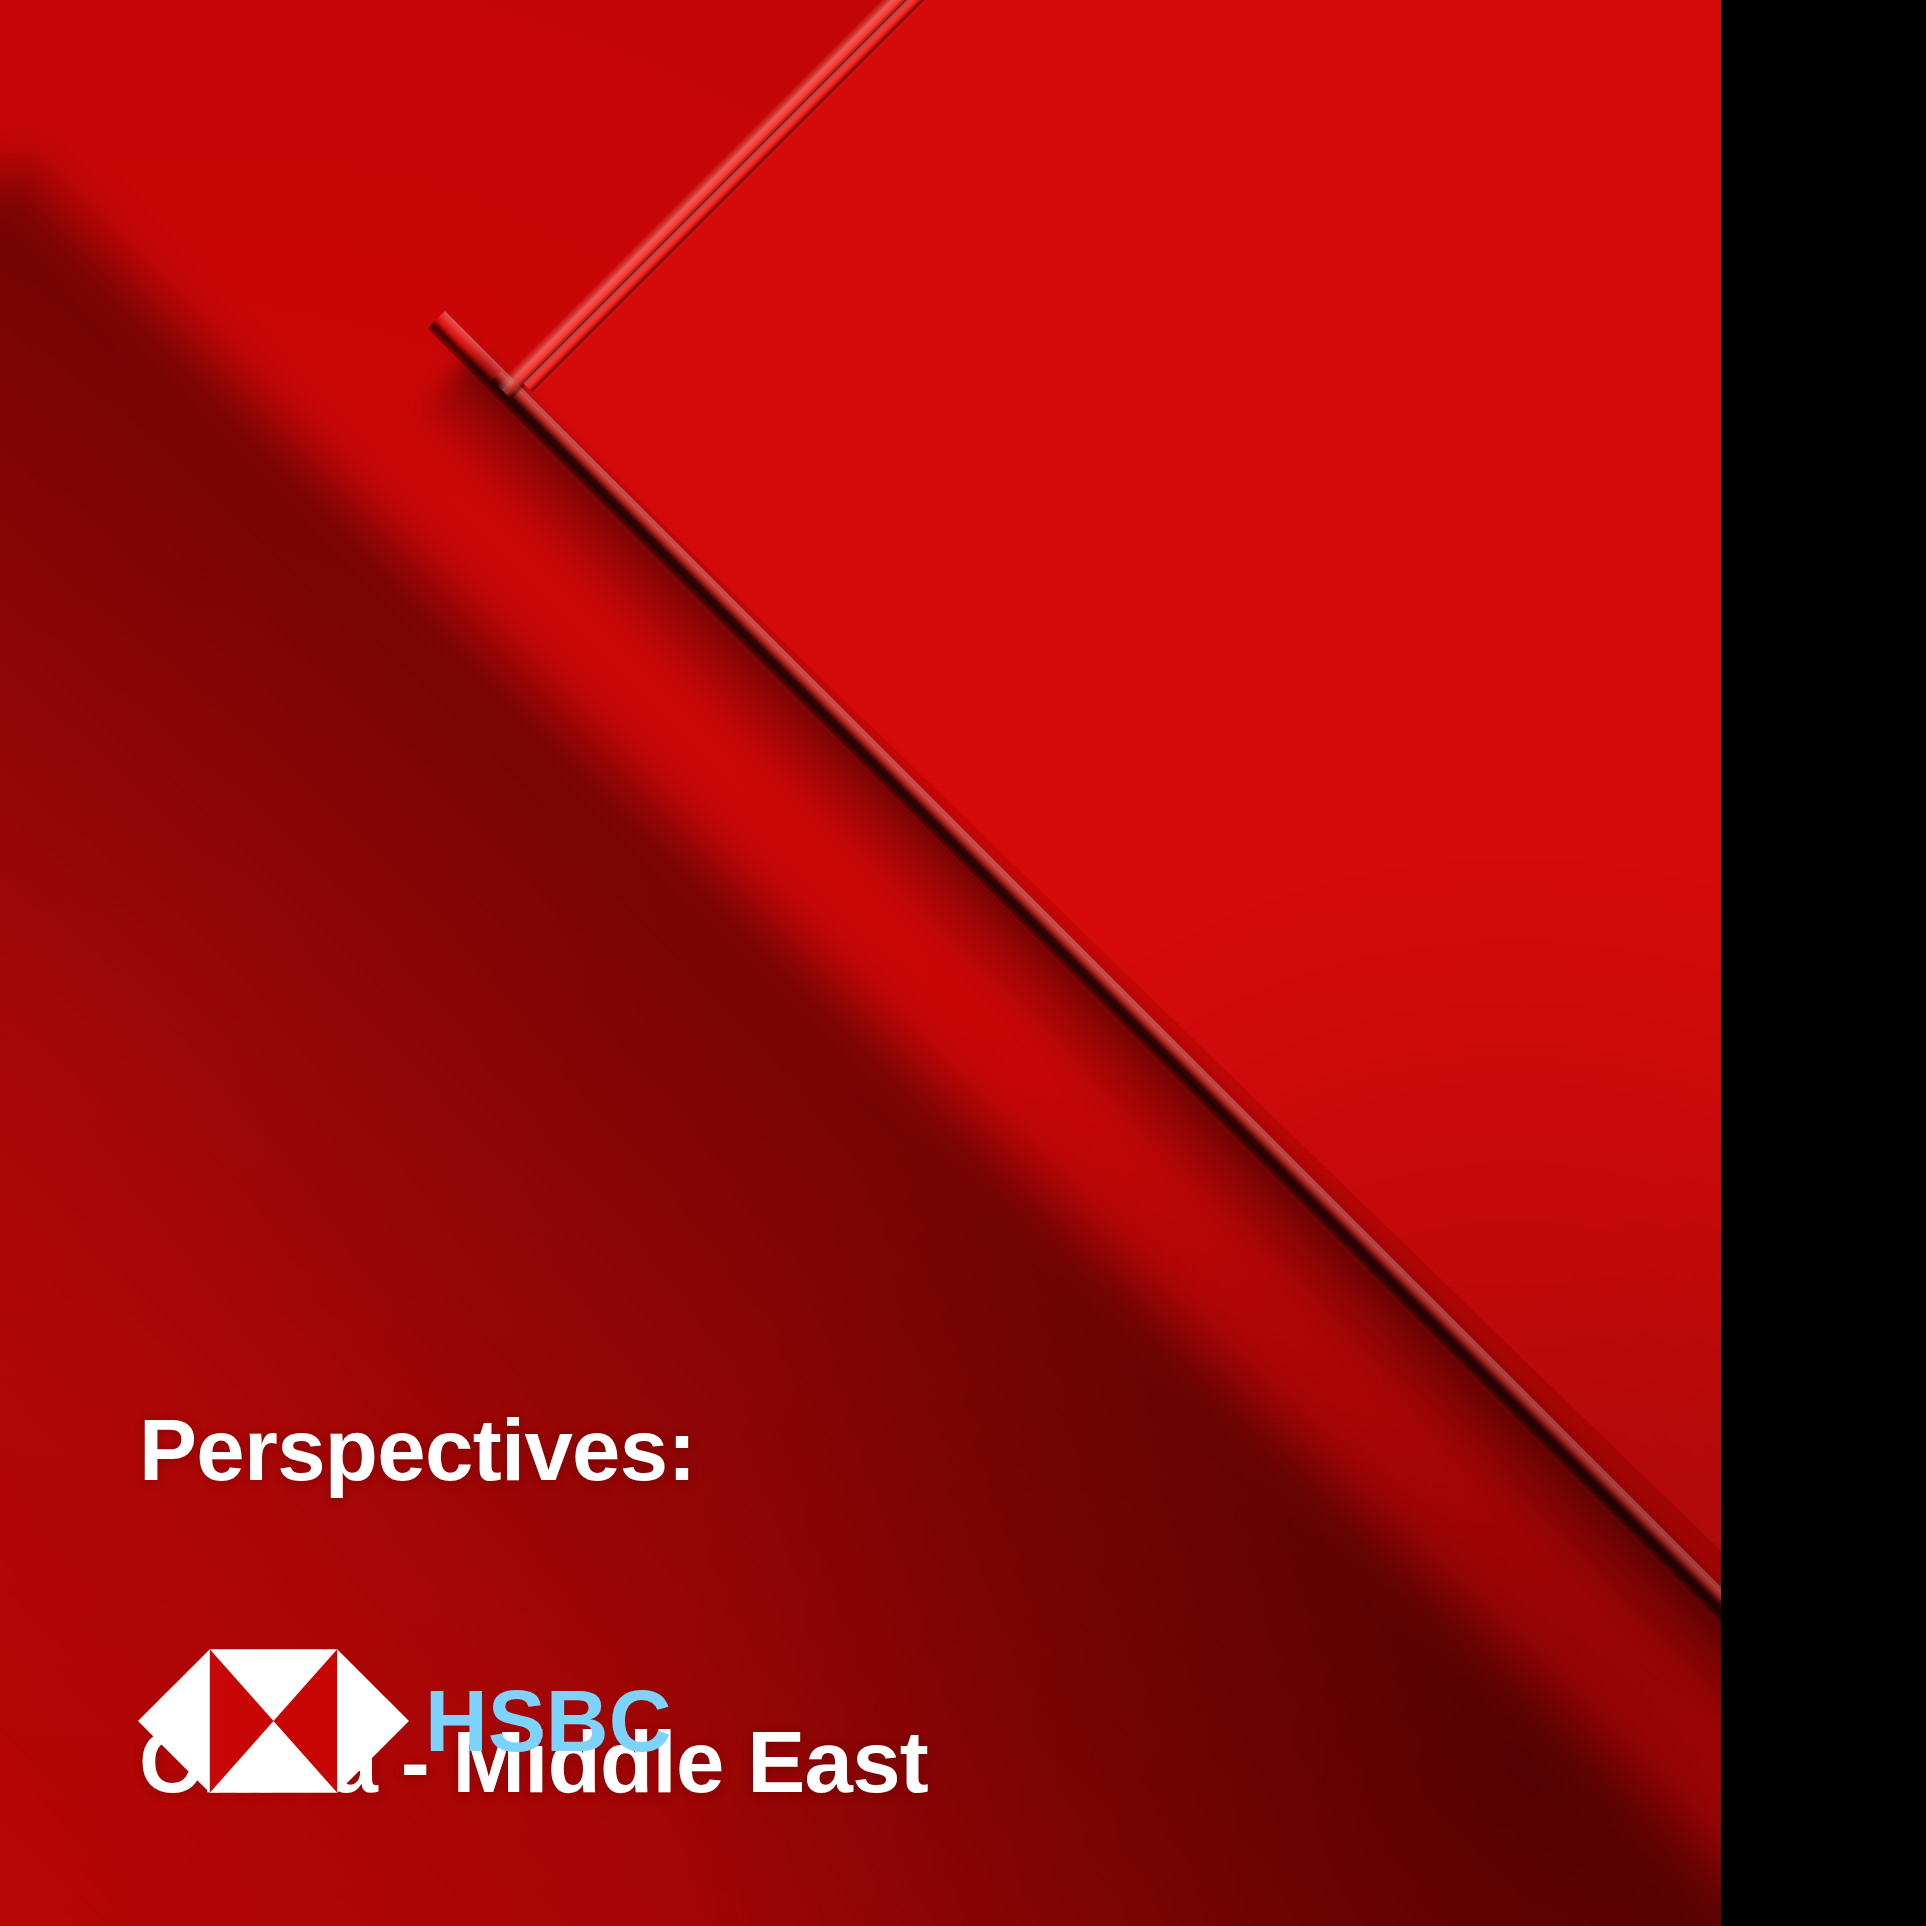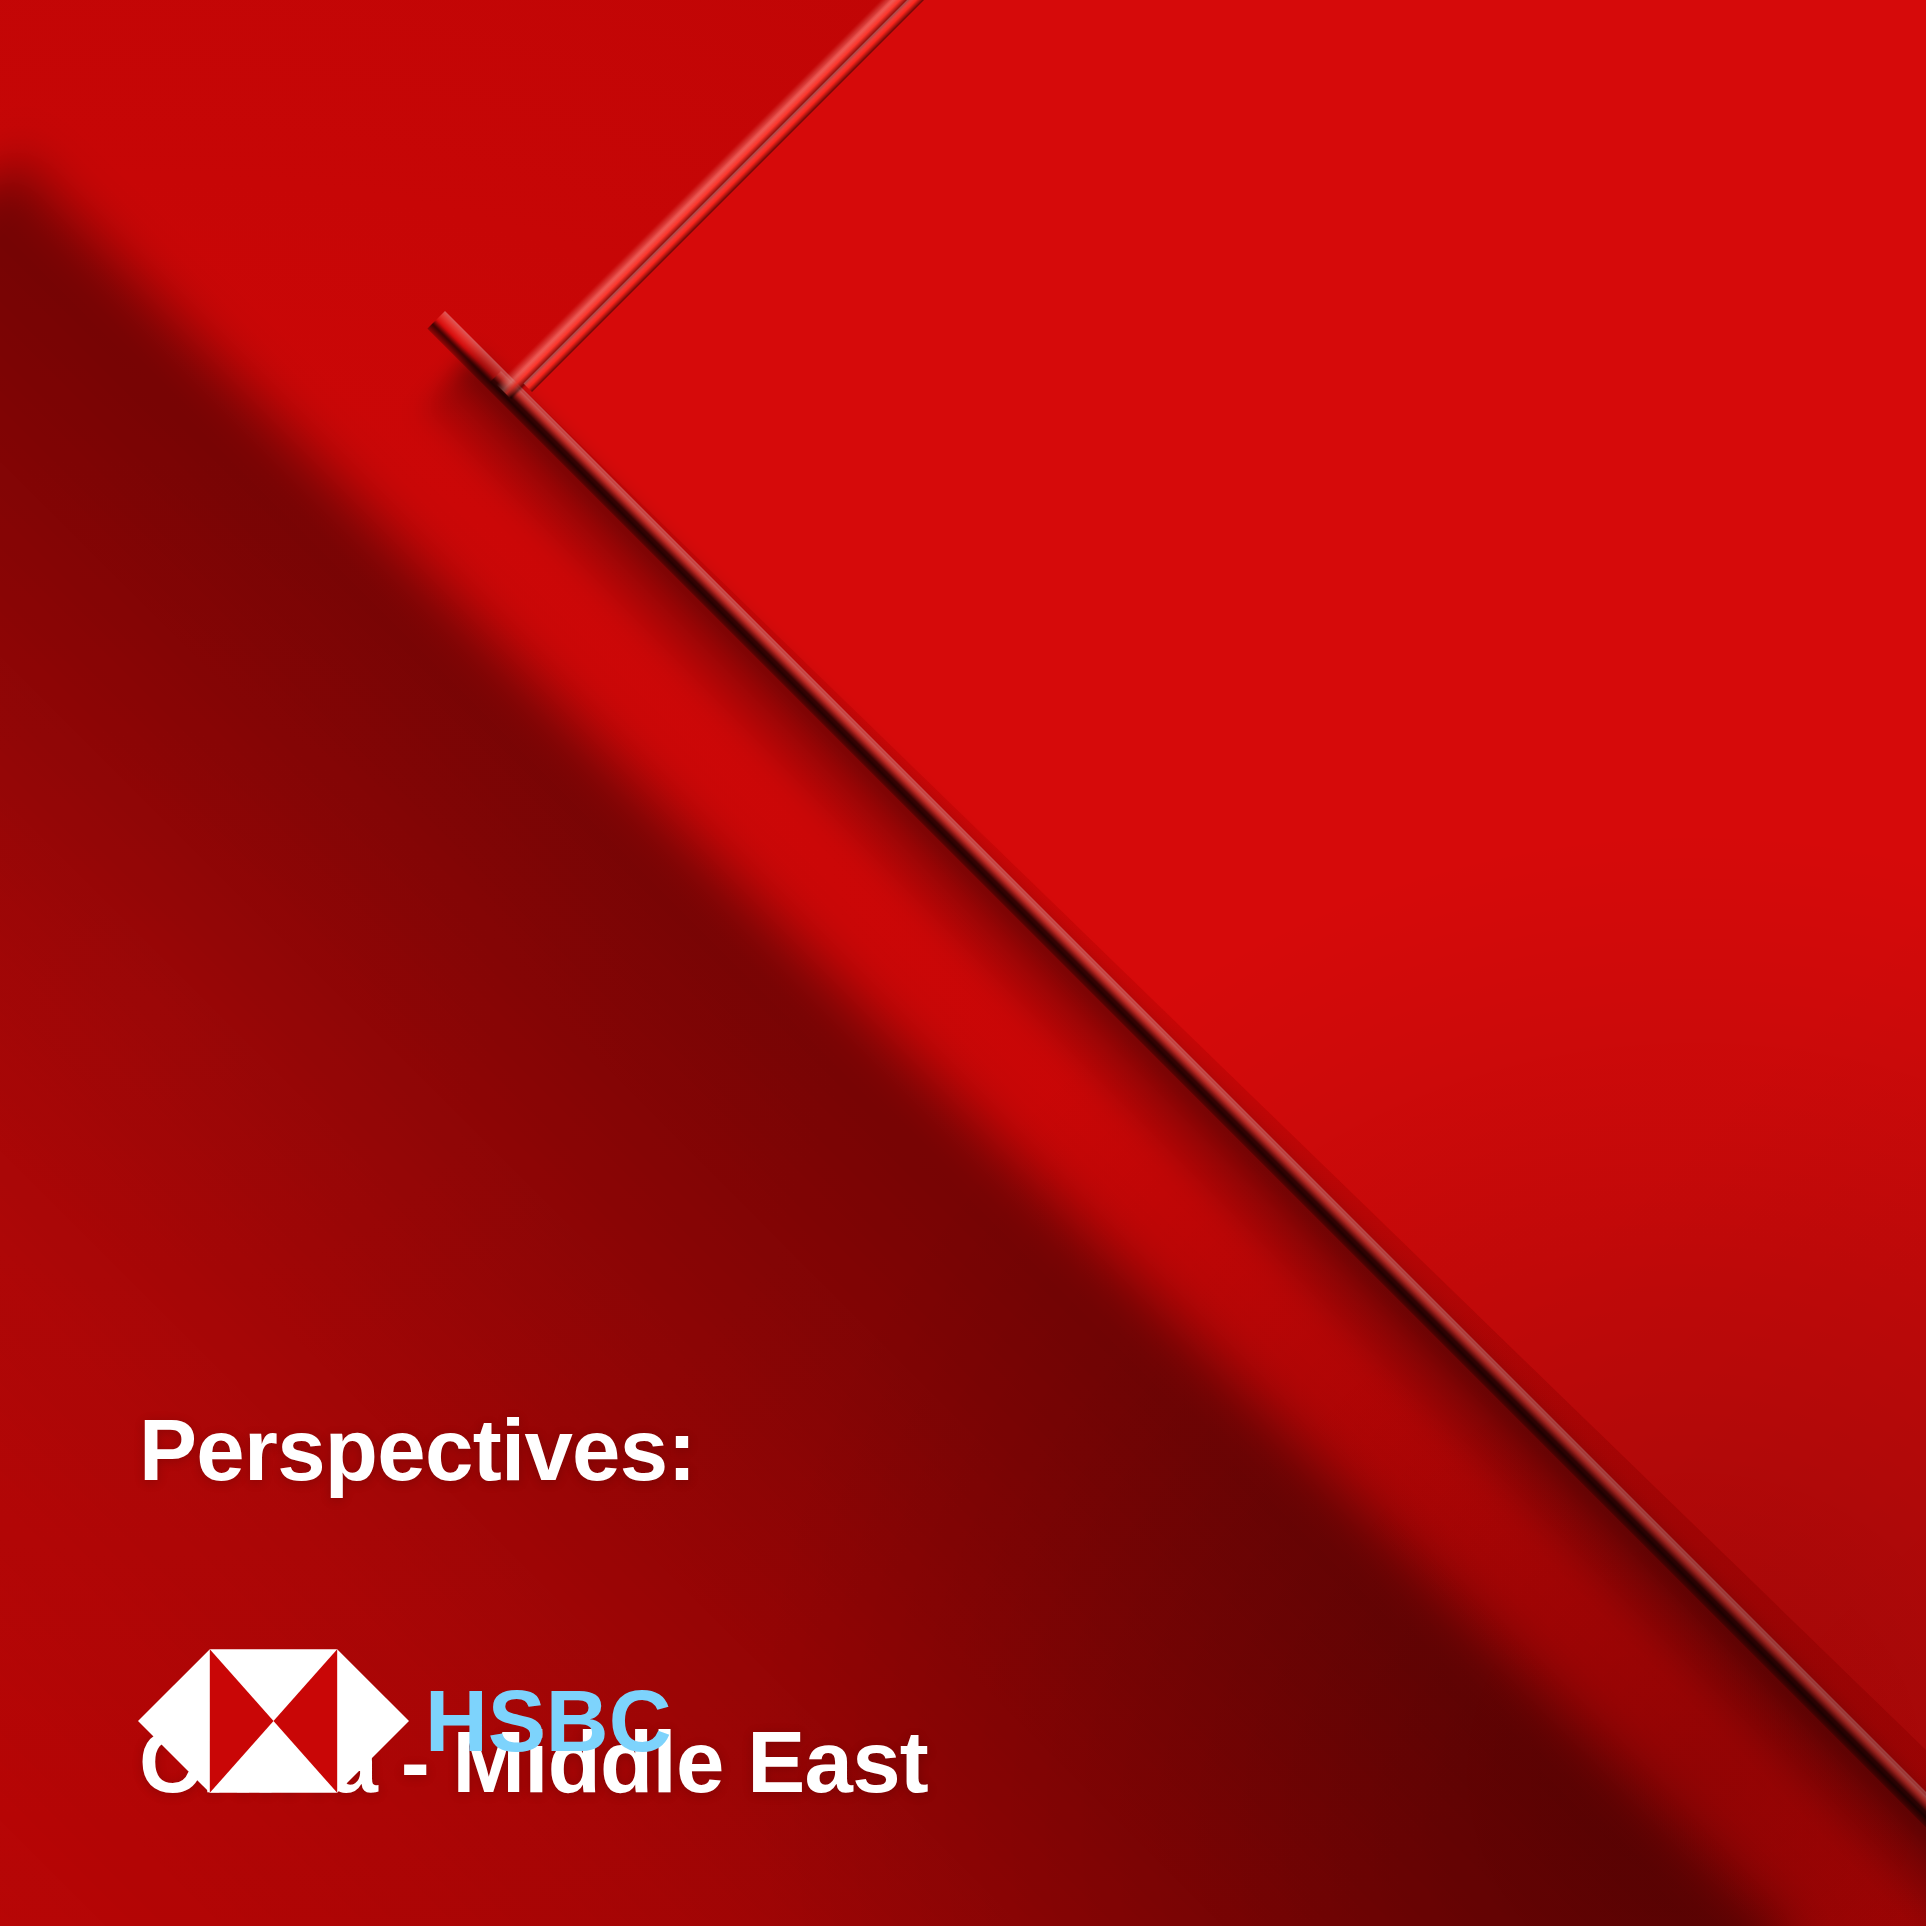--- a/index.html
+++ b/index.html
@@ -1,20 +1,20 @@
 <!DOCTYPE html>
 <html style="font-size:12px"><head>
 <meta charset="utf-8">
 <style>
   html,body{margin:0;padding:0;background:#000;}
   *{box-sizing:border-box;}
 
   #stage{
     position:relative;
-    width:1926px;height:1926px;
+    width:1721px;height:1926px;
     overflow:hidden;
     background:#C90606;
     font-family:"Liberation Sans","DejaVu Sans",sans-serif;
     -webkit-font-smoothing:antialiased;
   }
 
   
   .bg-base{
     position:absolute;inset:0;
     background:

